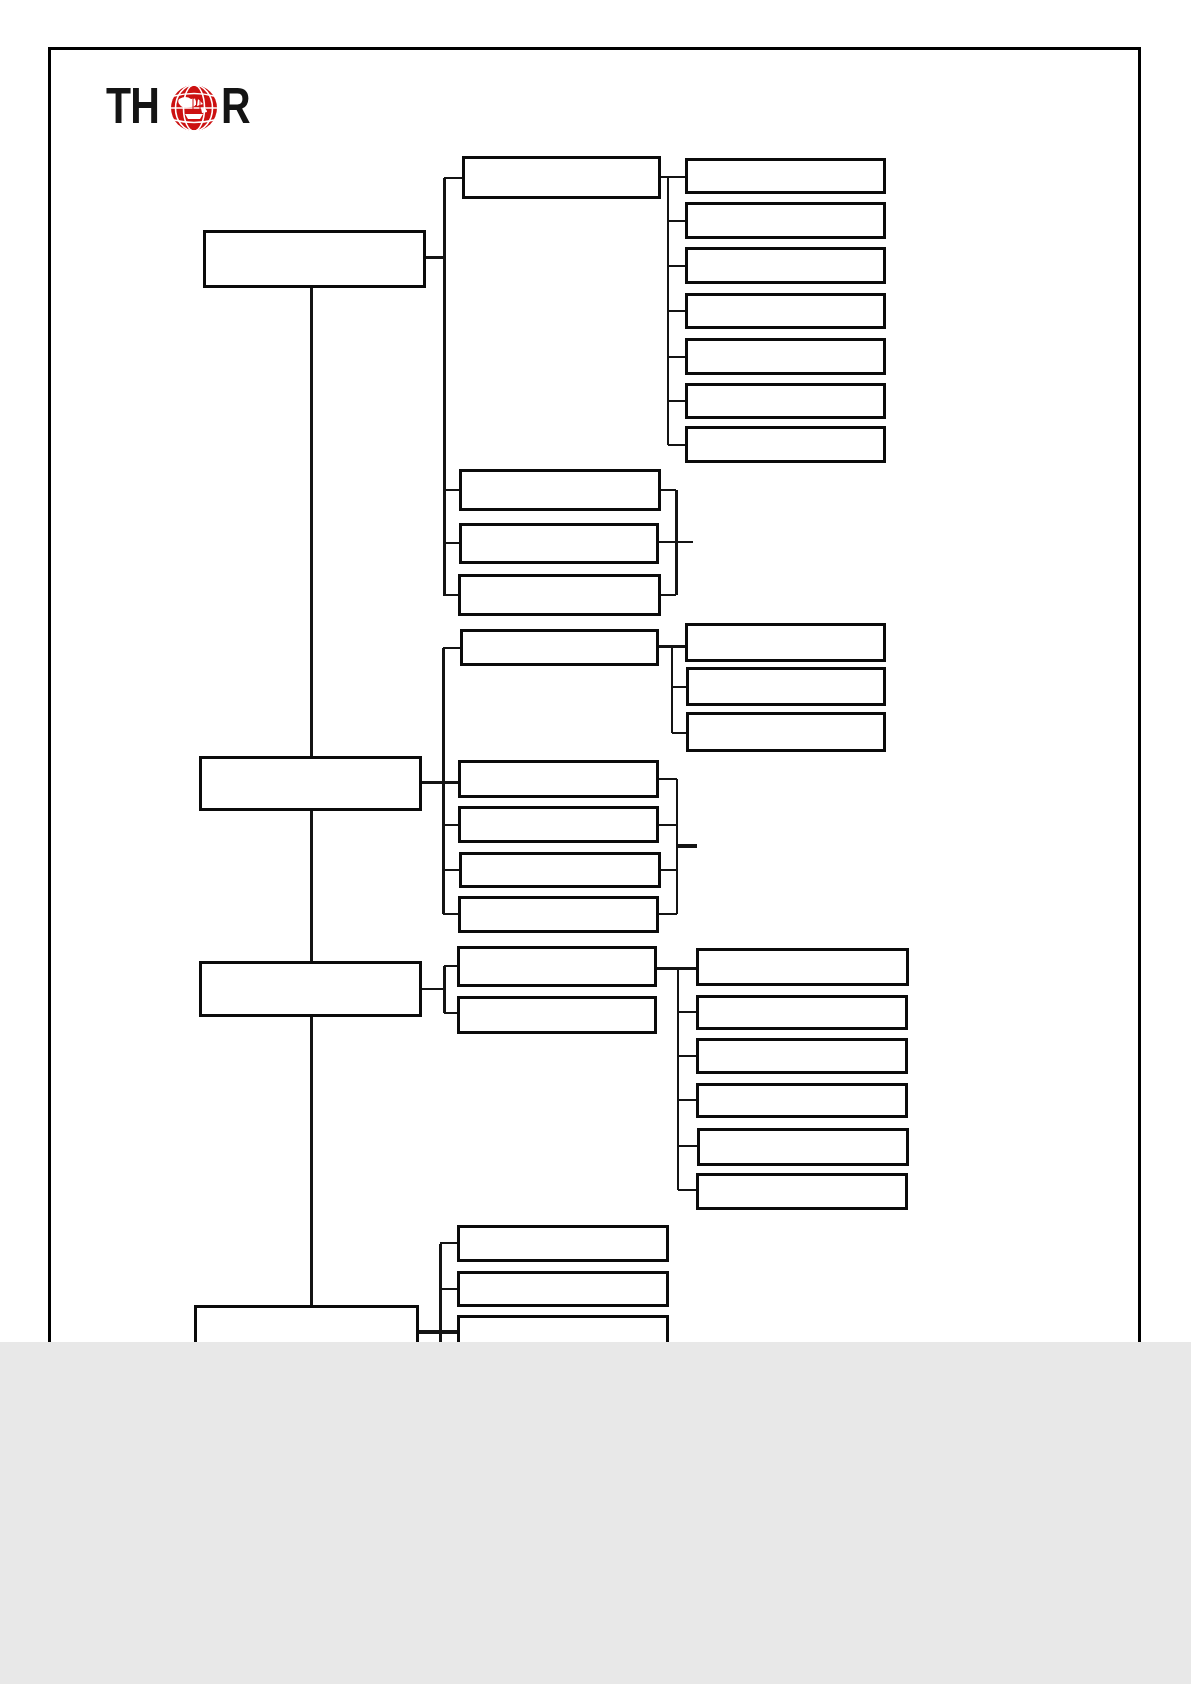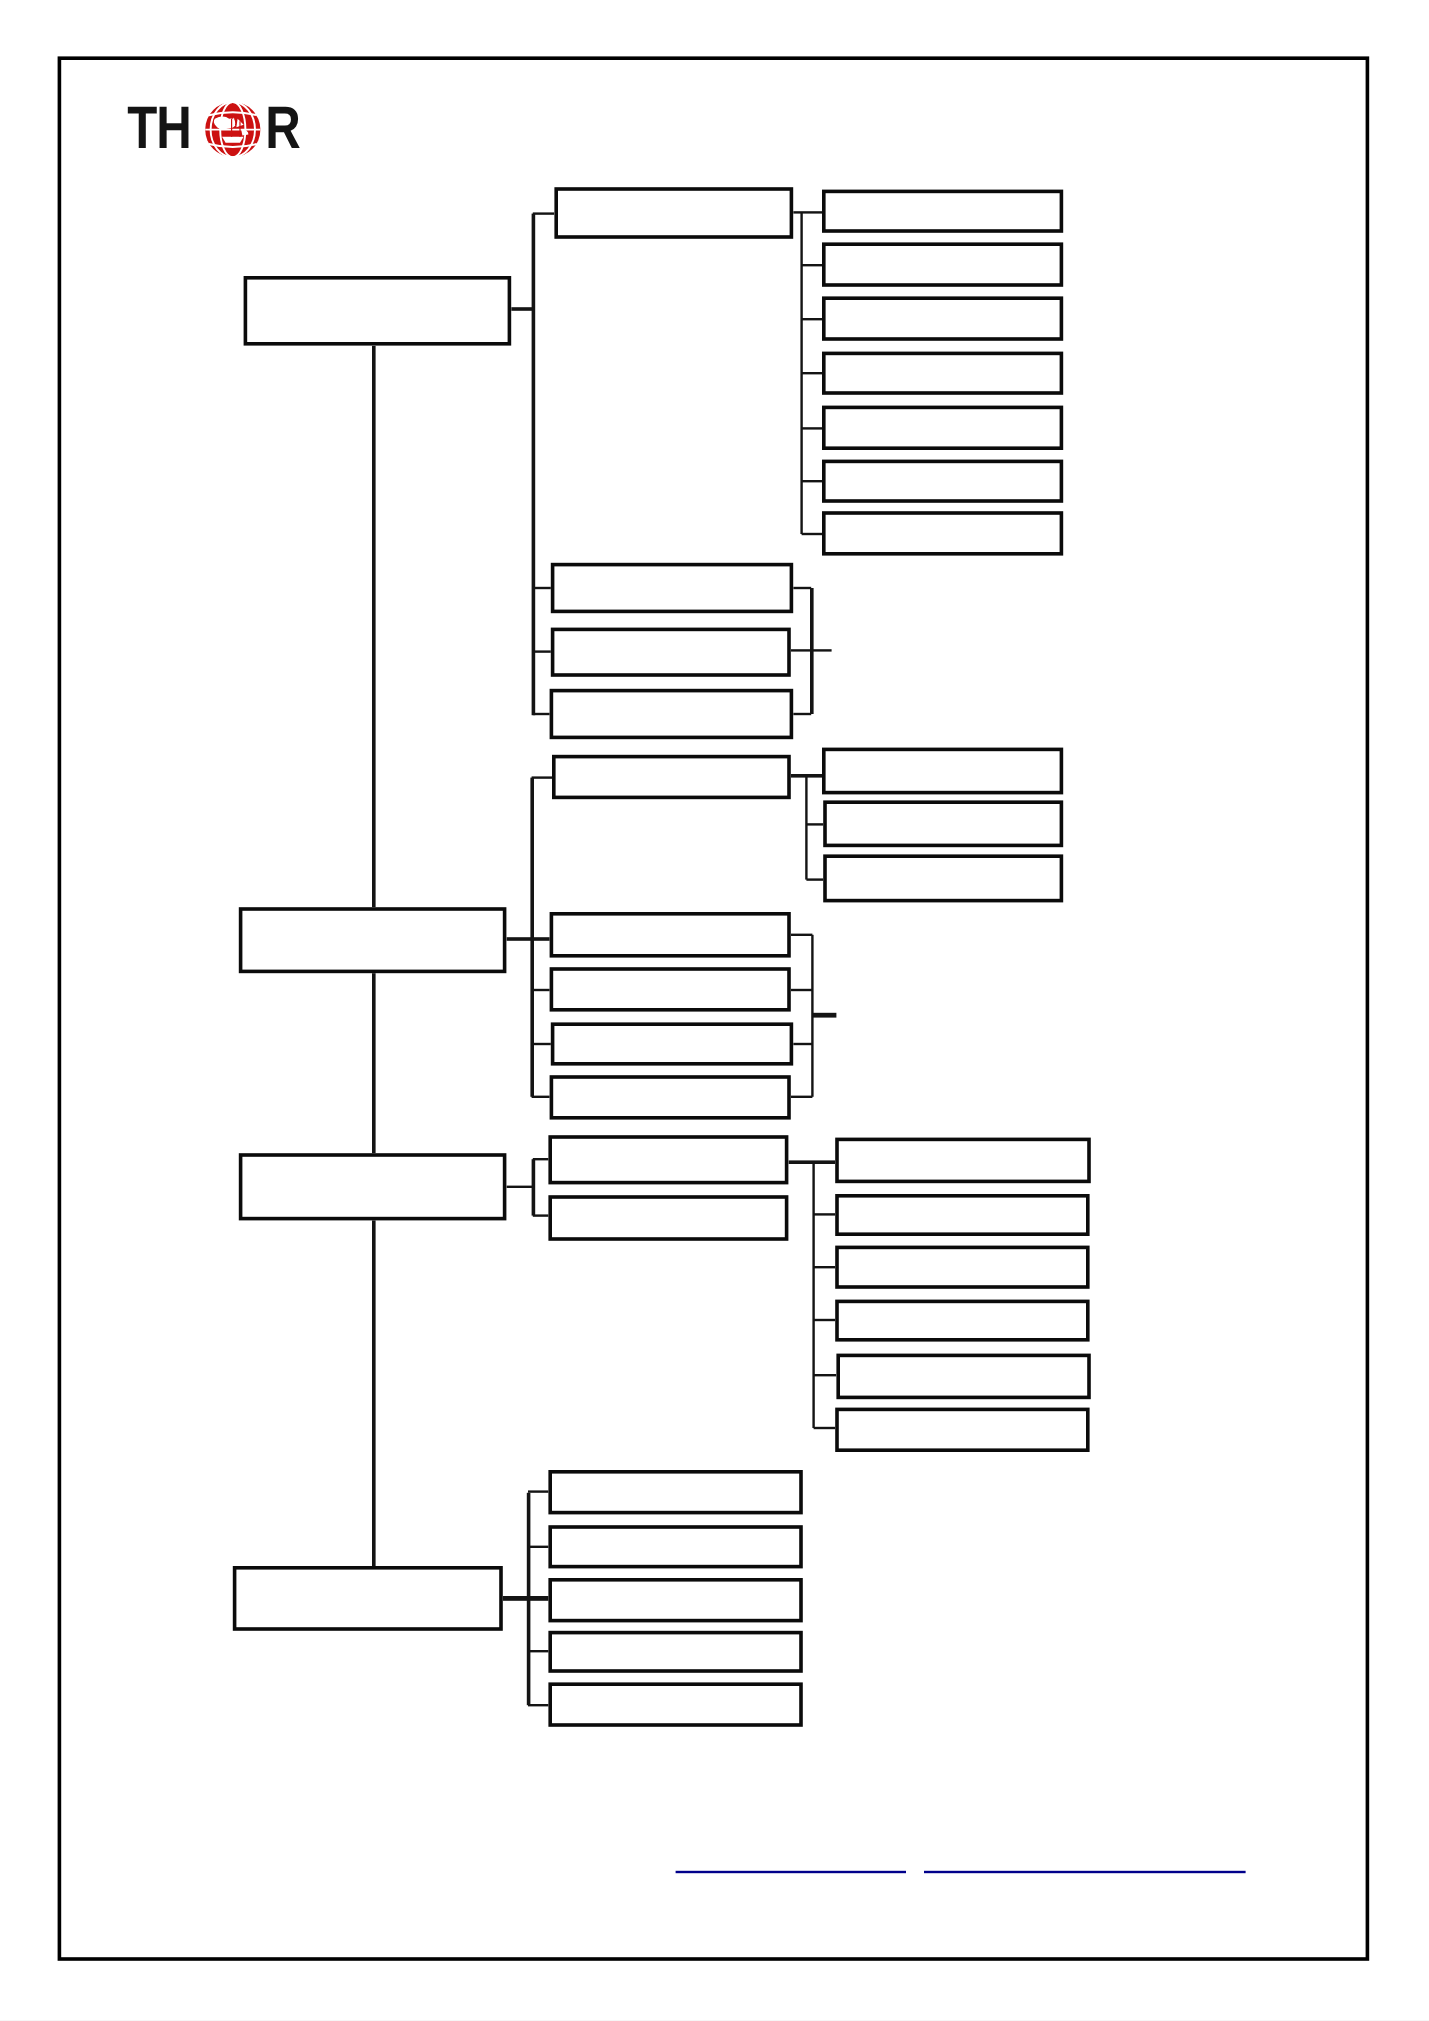--- a/index.html
+++ b/index.html
@@ -1,18 +1,18 @@
 <!DOCTYPE html>
 <html><head>
 <meta charset="utf-8">
 <style>
   html,body{margin:0;padding:0;background:#e8e8e8;}
   .page{
     position:relative;
-    width:1191px;height:1684px;
+    width:1191px;height:1342px;
     background:#ffffff;
     margin:0 auto;
     overflow:hidden;
     font-family:"Liberation Sans", sans-serif;
   }
   .frame{
     position:absolute;
     border:3px solid #000000;
     box-sizing:border-box;
     z-index:0;

